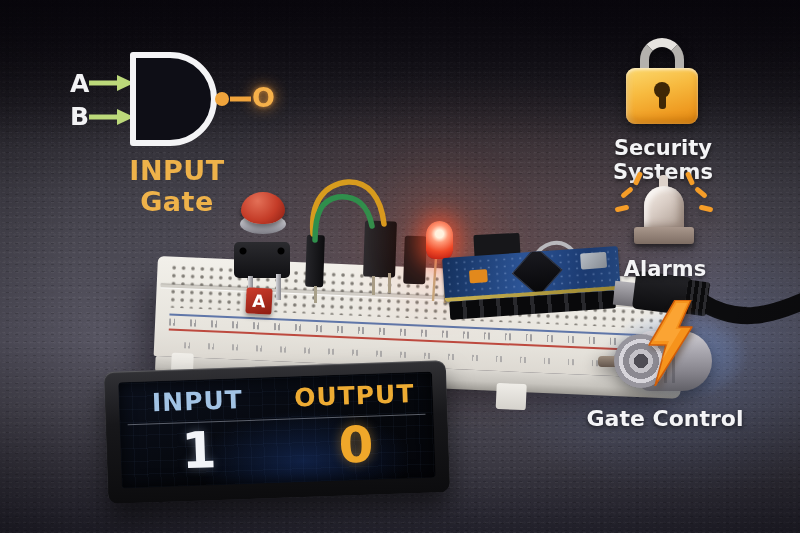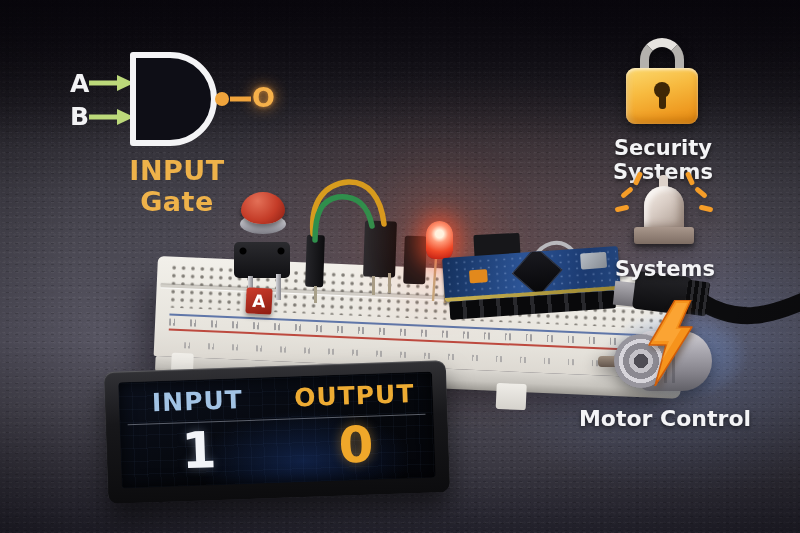--- a/index.html
+++ b/index.html
@@ -319,28 +319,28 @@
     <div class="ray ray1"></div>
     <div class="ray ray2"></div>
     <div class="ray ray3"></div>
     <div class="ray ray4"></div>
     <div class="ray ray5"></div>
     <div class="ray ray6"></div>
     <div class="siren-nub"></div>
     <div class="siren-dome"></div>
     <div class="siren-base"></div>
   </div>
-  <div class="app-label lbl-alarms">Systems</div>
+  <div class="app-label lbl-alarms">Alarms</div>
 
   <div class="motor-glow"></div>
   <div class="motor-icon">
     <div class="motor-shaft"></div>
     <div class="motor-body"></div>
     <div class="motor-vents"></div>
     <div class="motor-cap"></div>
   </div>
   <svg class="bolt-svg" viewBox="0 0 48 86">
     <path d="M30,0 L46,0 L34,27 L47,27 L10,86 L21,45 L4,45 Z" fill="#f6931c" stroke="#d15d08" stroke-width="1.5" stroke-linejoin="round"></path>
     <path d="M31.5,3 L42,3 L30.5,29 L36,29 L16,62 L24,41 L9,41 Z" fill="#ffb347" opacity="0.55"></path>
   </svg>
-  <div class="app-label lbl-motor">Motor Control</div>
+  <div class="app-label lbl-motor">Gate Control</div>
 
 </div>
 
 </body></html>

